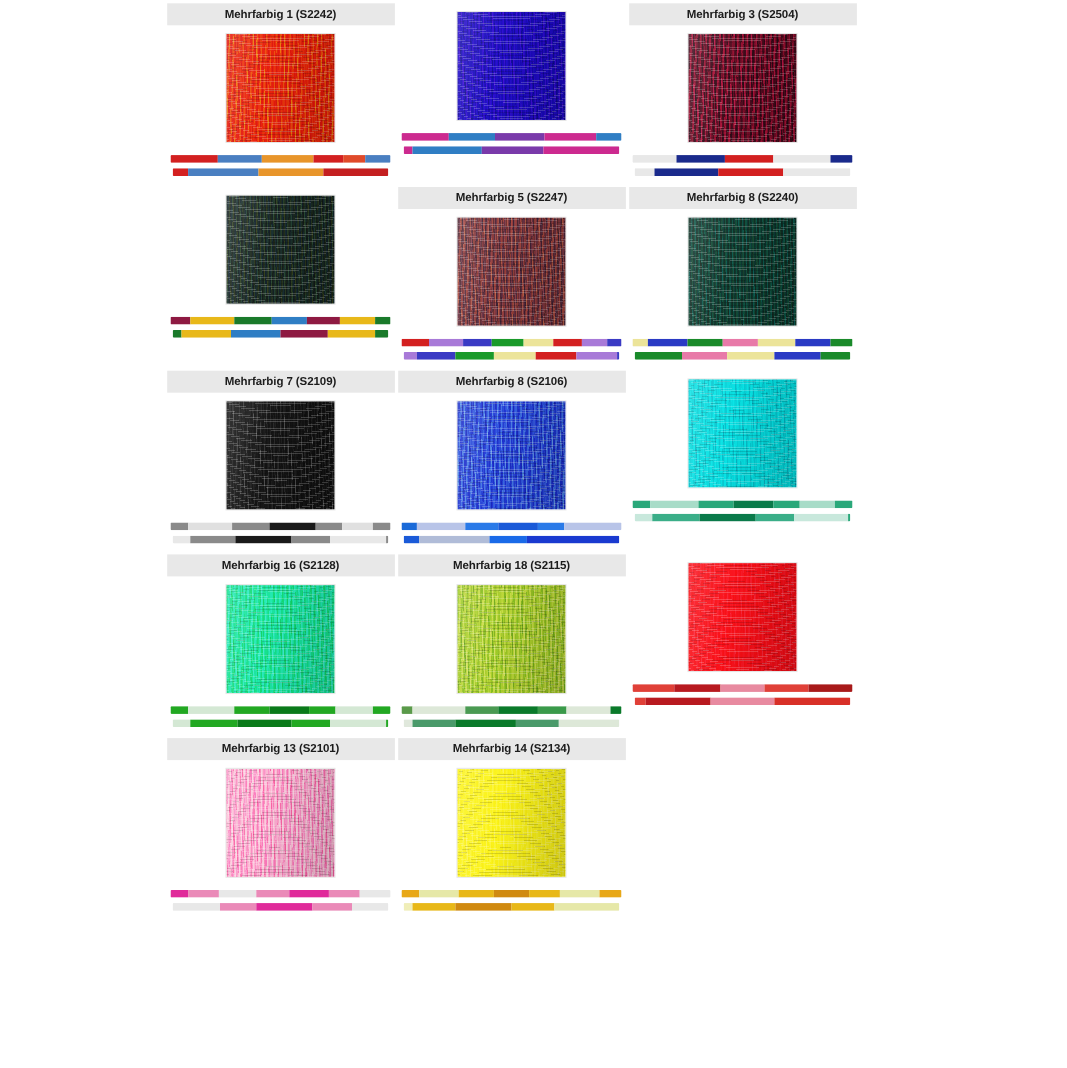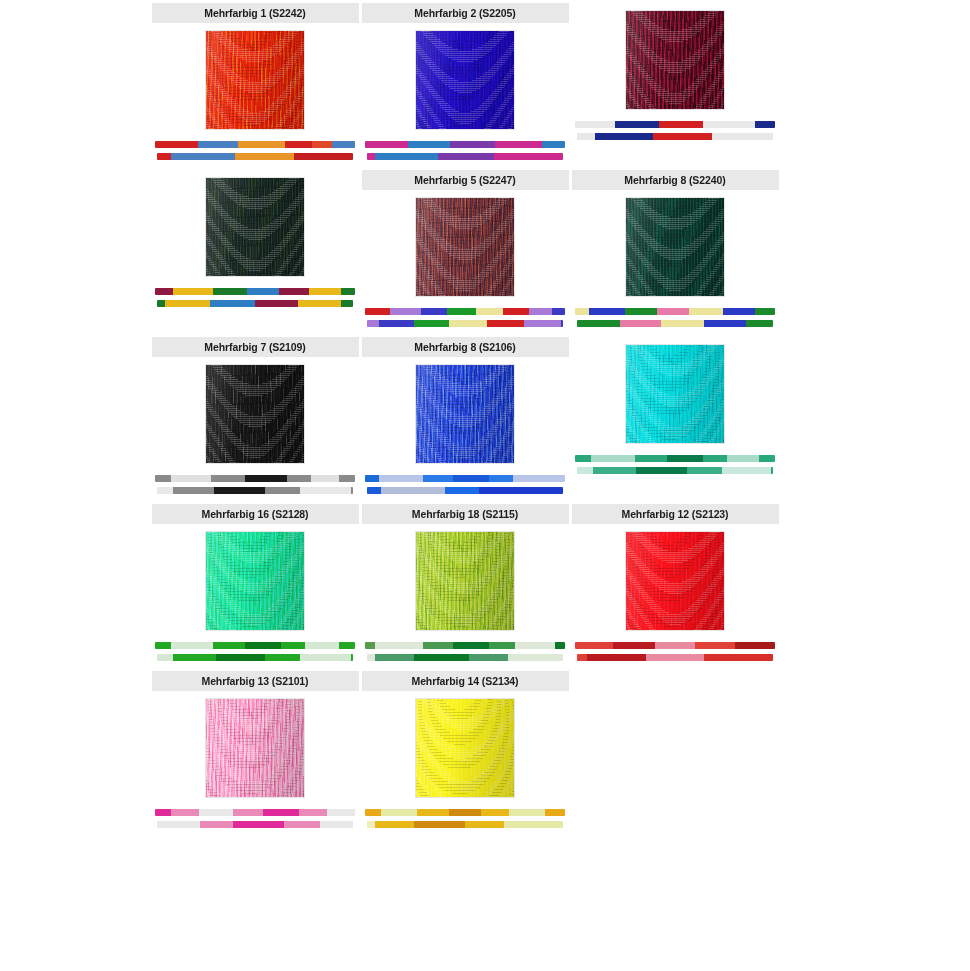--- a/index.html
+++ b/index.html
@@ -131,21 +131,20 @@
             </div>
             <div class="bar short">
               <div class="seg" style="background: rgb(211, 32, 32); width: 7%;"></div>
               <div class="seg" style="background: rgb(74, 127, 193); width: 33%;"></div>
               <div class="seg" style="background: rgb(232, 149, 42); width: 30%;"></div>
               <div class="seg" style="background: rgb(196, 31, 32); width: 30%;"></div>
             </div>
           </div>
         </div>
         <div class="cell">
-          <div class="cell-header">Mehrfarbig 2 (S2205)</div>
           <div class="spool-wrap">
             <div class="spool">
               <div class="base" style="background: rgb(74, 47, 143);"></div>
               <div class="threads" style="background-image: repeating-linear-gradient(86deg, rgb(91, 54, 168) 0px, rgb(91, 54, 168) 0.9px, rgb(61, 37, 128) 0.9px, rgb(61, 37, 128) 2px), repeating-linear-gradient(87.6deg, rgb(122, 74, 184) 0px, rgb(122, 74, 184) 1.1475px, rgb(74, 58, 158) 1.1475px, rgb(74, 58, 158) 2.55px), repeating-linear-gradient(89.2deg, rgb(46, 31, 102) 0px, rgb(46, 31, 102) 1.395px, rgb(107, 64, 168) 1.395px, rgb(107, 64, 168) 3.1px), repeating-linear-gradient(90.8deg, rgb(91, 54, 168) 0px, rgb(91, 54, 168) 1.6425px, rgb(61, 37, 128) 1.6425px, rgb(61, 37, 128) 3.65px), repeating-linear-gradient(92.4deg, rgb(122, 74, 184) 0px, rgb(122, 74, 184) 1.89px, rgb(74, 58, 158) 1.89px, rgb(74, 58, 158) 4.2px); background-blend-mode: overlay, soft-light, overlay, soft-light, normal; opacity: 0.82;"></div>
               <div class="threads" style="background-image: repeating-radial-gradient(150% 62% at 50% 150%, rgba(255, 255, 255, 0.2) 0px, rgba(255, 255, 255, 0.2) 1px, rgba(0, 0, 0, 0) 1px, rgba(0, 0, 0, 0) 5px), repeating-radial-gradient(170% 70% at 45% -40%, rgba(0, 0, 0, 0.14) 0px, rgba(0, 0, 0, 0.14) 1px, rgba(0, 0, 0, 0) 1px, rgba(0, 0, 0, 0) 7px);"></div>
               <div class="sheen"></div>
             </div>
           </div>
           <div class="bars">
             <div class="bar">
@@ -157,20 +156,21 @@
             </div>
             <div class="bar short">
               <div class="seg" style="background: rgb(204, 42, 143); width: 4%;"></div>
               <div class="seg" style="background: rgb(47, 126, 196); width: 32%;"></div>
               <div class="seg" style="background: rgb(122, 58, 170); width: 29%;"></div>
               <div class="seg" style="background: rgb(204, 42, 143); width: 35%;"></div>
             </div>
           </div>
         </div>
         <div class="cell">
+          <div class="cell-header">Mehrfarbig 3 (S2504)</div>
           <div class="spool-wrap">
             <div class="spool">
               <div class="base" style="background: rgb(107, 48, 72);"></div>
               <div class="threads" style="background-image: repeating-linear-gradient(86deg, rgb(138, 64, 96) 0px, rgb(138, 64, 96) 0.9px, rgb(90, 42, 68) 0.9px, rgb(90, 42, 68) 2px), repeating-linear-gradient(87.6deg, rgb(168, 96, 126) 0px, rgb(168, 96, 126) 1.1475px, rgb(74, 37, 64) 1.1475px, rgb(74, 37, 64) 2.55px), repeating-linear-gradient(89.2deg, rgb(125, 59, 88) 0px, rgb(125, 59, 88) 1.395px, rgb(156, 85, 112) 1.395px, rgb(156, 85, 112) 3.1px), repeating-linear-gradient(90.8deg, rgb(138, 64, 96) 0px, rgb(138, 64, 96) 1.6425px, rgb(90, 42, 68) 1.6425px, rgb(90, 42, 68) 3.65px), repeating-linear-gradient(92.4deg, rgb(168, 96, 126) 0px, rgb(168, 96, 126) 1.89px, rgb(74, 37, 64) 1.89px, rgb(74, 37, 64) 4.2px); background-blend-mode: overlay, soft-light, overlay, soft-light, normal; opacity: 0.82;"></div>
               <div class="threads" style="background-image: repeating-radial-gradient(150% 62% at 50% 150%, rgba(255, 255, 255, 0.2) 0px, rgba(255, 255, 255, 0.2) 1px, rgba(0, 0, 0, 0) 1px, rgba(0, 0, 0, 0) 5px), repeating-radial-gradient(170% 70% at 45% -40%, rgba(0, 0, 0, 0.14) 0px, rgba(0, 0, 0, 0.14) 1px, rgba(0, 0, 0, 0) 1px, rgba(0, 0, 0, 0) 7px);"></div>
               <div class="sheen"></div>
             </div>
           </div>
           <div class="bars">
             <div class="bar">
@@ -423,21 +423,20 @@
             <div class="bar short">
               <div class="seg" style="background: rgb(224, 232, 220); width: 4%;"></div>
               <div class="seg" style="background: rgb(74, 154, 106); width: 20%;"></div>
               <div class="seg" style="background: rgb(10, 122, 42); width: 28%;"></div>
               <div class="seg" style="background: rgb(74, 154, 106); width: 20%;"></div>
               <div class="seg" style="background: rgb(221, 232, 216); width: 28%;"></div>
             </div>
           </div>
         </div>
         <div class="cell">
-          <div class="cell-header">Mehrfarbig 12 (S2123)</div>
           <div class="spool-wrap">
             <div class="spool">
               <div class="base" style="background: rgb(224, 58, 72);"></div>
               <div class="threads" style="background-image: repeating-linear-gradient(86deg, rgb(237, 74, 86) 0px, rgb(237, 74, 86) 0.9px, rgb(200, 42, 56) 0.9px, rgb(200, 42, 56) 2px), repeating-linear-gradient(87.6deg, rgb(244, 99, 109) 0px, rgb(244, 99, 109) 1.1475px, rgb(184, 34, 48) 1.1475px, rgb(184, 34, 48) 2.55px), repeating-linear-gradient(89.2deg, rgb(226, 68, 80) 0px, rgb(226, 68, 80) 1.395px, rgb(250, 123, 132) 1.395px, rgb(250, 123, 132) 3.1px), repeating-linear-gradient(90.8deg, rgb(237, 74, 86) 0px, rgb(237, 74, 86) 1.6425px, rgb(200, 42, 56) 1.6425px, rgb(200, 42, 56) 3.65px), repeating-linear-gradient(92.4deg, rgb(244, 99, 109) 0px, rgb(244, 99, 109) 1.89px, rgb(184, 34, 48) 1.89px, rgb(184, 34, 48) 4.2px); background-blend-mode: overlay, soft-light, overlay, soft-light, normal; opacity: 0.82;"></div>
               <div class="threads" style="background-image: repeating-radial-gradient(150% 62% at 50% 150%, rgba(255, 255, 255, 0.2) 0px, rgba(255, 255, 255, 0.2) 1px, rgba(0, 0, 0, 0) 1px, rgba(0, 0, 0, 0) 5px), repeating-radial-gradient(170% 70% at 45% -40%, rgba(0, 0, 0, 0.14) 0px, rgba(0, 0, 0, 0.14) 1px, rgba(0, 0, 0, 0) 1px, rgba(0, 0, 0, 0) 7px);"></div>
               <div class="sheen"></div>
             </div>
           </div>
           <div class="bars">
             <div class="bar">

